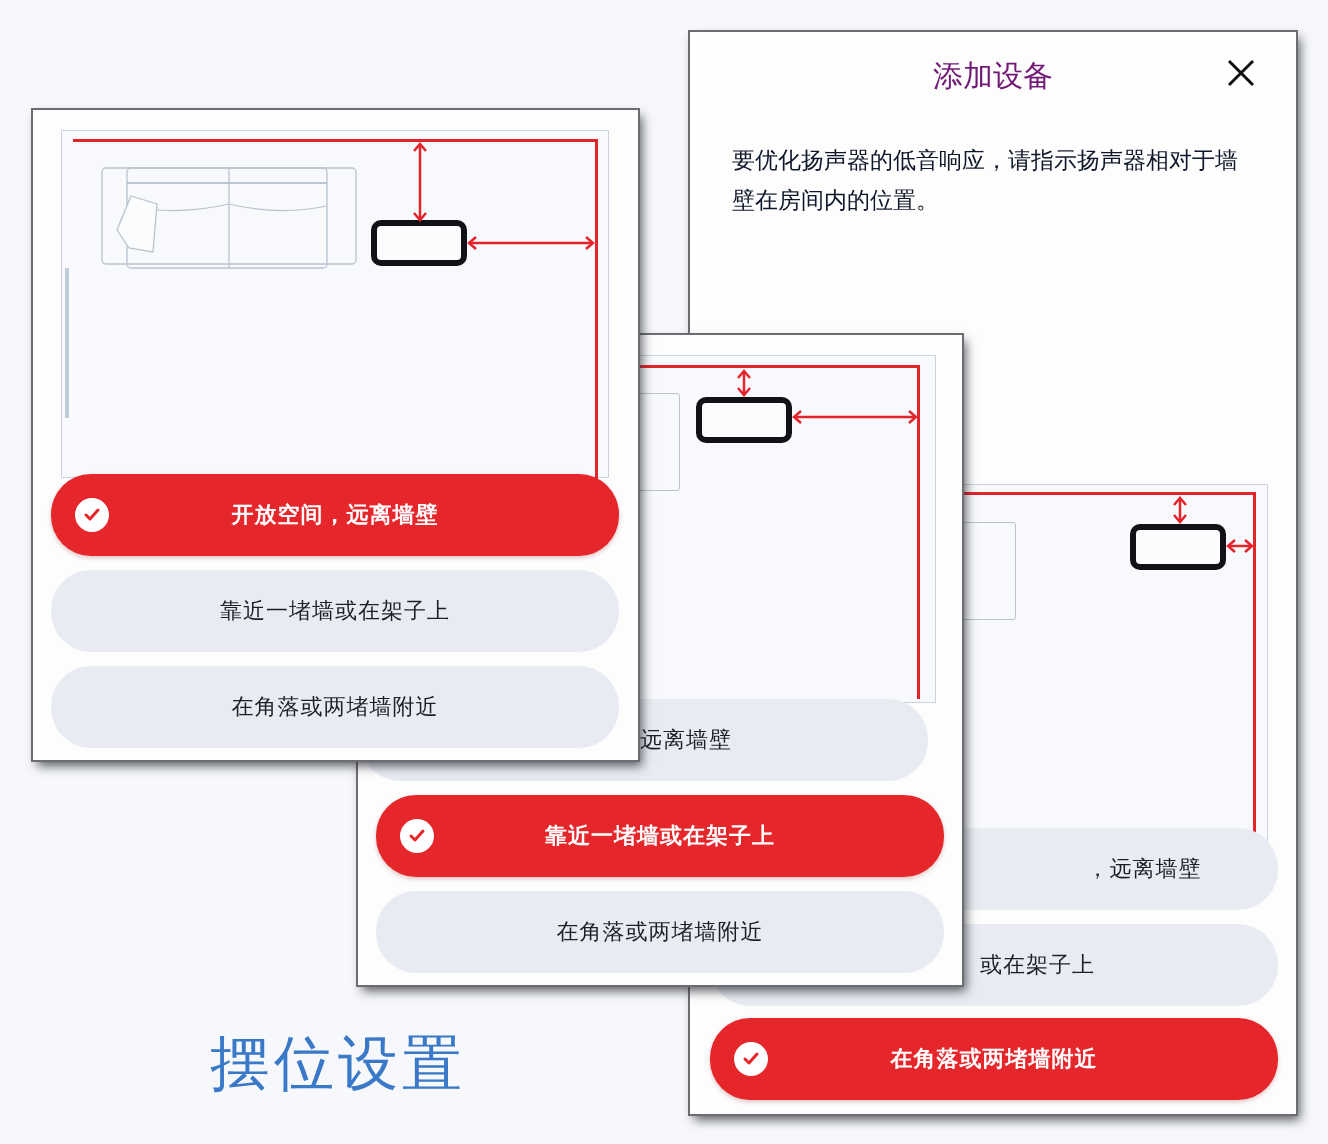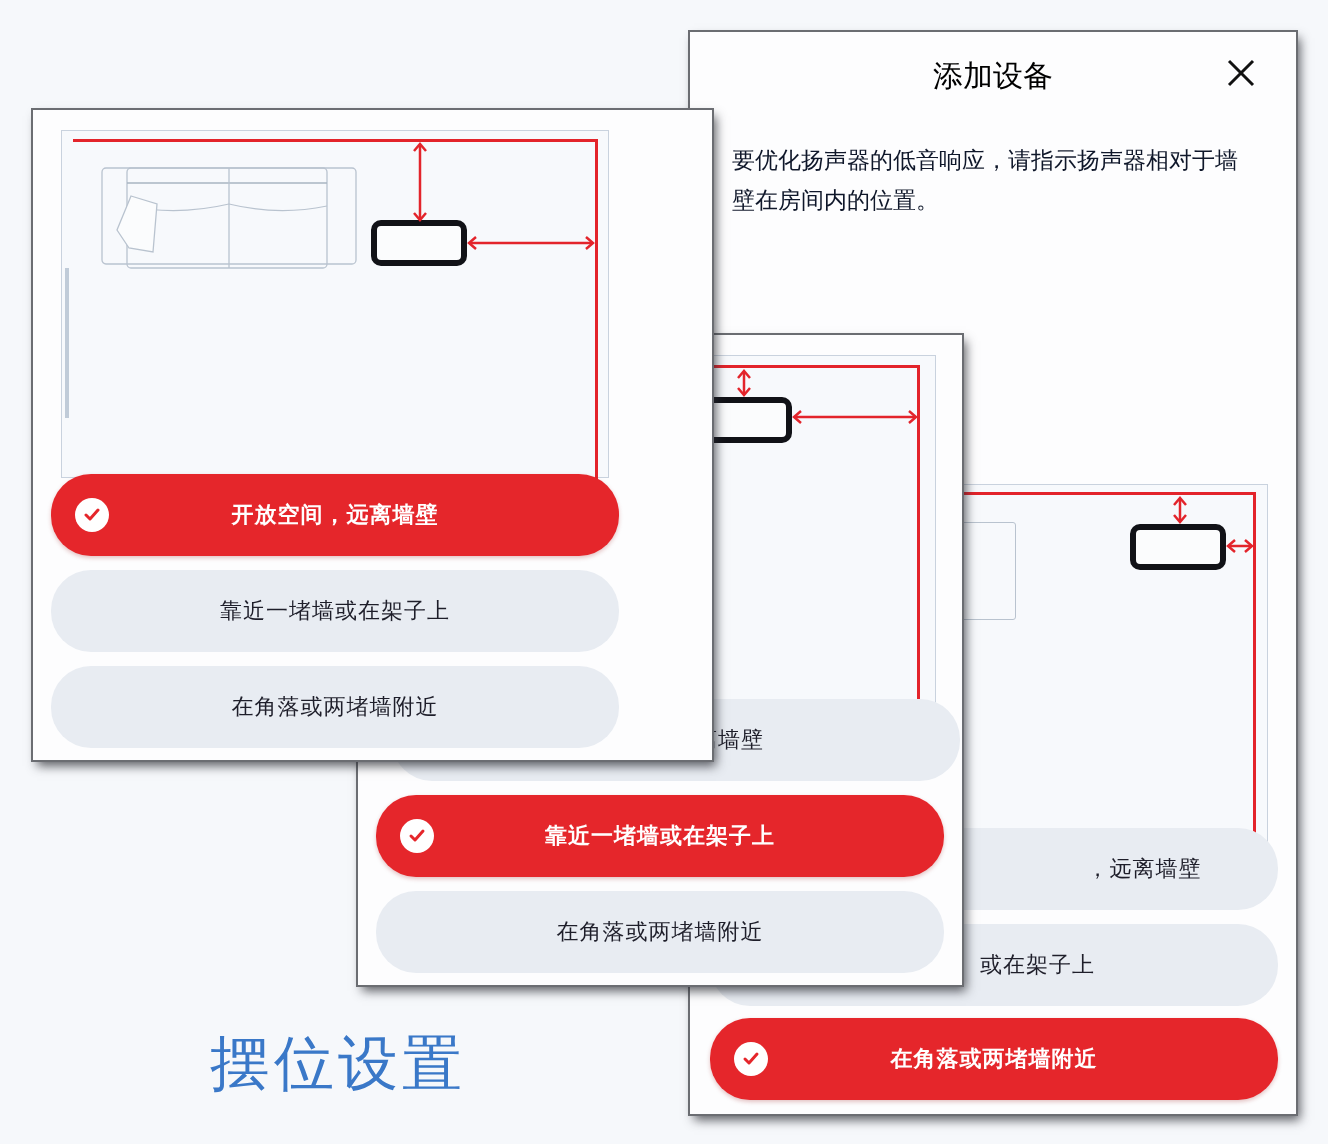--- a/index.html
+++ b/index.html
@@ -39,21 +39,21 @@
   .sofa { position:absolute; }
   .title-big {
     position:absolute; left:210px; top:1024px;
     font-size:60px; font-weight:normal; color:#3a78c8; letter-spacing:4px;
   }
 </style>
 </head>
 <body>
 
 <div class="panel" style="left:690px; top:32px; width:606px; height:1082px;">
-  <div style="position:absolute; left:0; right:0; top:24px; text-align:center; font-size:30px; color:#000000;">添加设备</div>
+  <div style="position:absolute; left:0; right:0; top:24px; text-align:center; font-size:30px; color:#701a75;">添加设备</div>
   <div style="position:absolute; right:38px; top:24px; width:34px; height:34px;">
     <svg viewBox="0 0 34 34" width="34" height="34">
       <line x1="5" y1="5" x2="29" y2="29" stroke="#111" stroke-width="3"></line>
       <line x1="29" y1="5" x2="5" y2="29" stroke="#111" stroke-width="3"></line>
     </svg>
   </div>
   <div style="position:absolute; left:42px; right:44px; top:108px; font-size:23px; line-height:40px; color:#0f172a;">要优化扬声器的低音响应，请指示扬声器相对于墙壁在房间内的位置。</div>
 
   <div class="room" style="left:260px; top:452px; width:316px; height:380px;"></div>
   <div class="wall-top" style="left:260px; top:460px; width:306px;"></div>
@@ -97,37 +97,37 @@
     <line x1="8" y1="3" x2="8" y2="25" stroke="#e3242b" stroke-width="2.5"></line>
     <polyline points="2,9 8,2 14,9" fill="none" stroke="#e3242b" stroke-width="2.5"></polyline>
     <polyline points="2,19 8,26 14,19" fill="none" stroke="#e3242b" stroke-width="2.5"></polyline>
   </svg>
   <svg class="arrow" style="left:434px; top:74px;" width="126" height="16" viewBox="0 0 126 16">
     <line x1="3" y1="8" x2="123" y2="8" stroke="#e3242b" stroke-width="2.5"></line>
     <polyline points="9,2 2,8 9,14" fill="none" stroke="#e3242b" stroke-width="2.5"></polyline>
     <polyline points="117,2 124,8 117,14" fill="none" stroke="#e3242b" stroke-width="2.5"></polyline>
   </svg>
 
-  <div class="opt" style="left:34px; top:364px; width:568px; height:82px; justify-content:flex-start; padding-left:280px;">
+  <div class="opt" style="left:2px; top:364px; width:568px; height:82px; justify-content:flex-start; padding-left:280px;">
     <span>远离墙壁</span>
   </div>
   <div class="opt sel" style="left:18px; top:460px; width:568px; height:82px;">
     <span class="check">
       <svg viewBox="0 0 22 22">
           <polyline points="5,11 9,15 17,6" fill="none" stroke="#e5262b" stroke-width="3" stroke-linecap="round" stroke-linejoin="round"></polyline>
         </svg>
     </span>
     <span>靠近一堵墙或在架子上</span>
   </div>
   <div class="opt" style="left:18px; top:556px; width:568px; height:82px;">
     <span>在角落或两堵墙附近</span>
   </div>
 </div>
 
-<div class="panel" style="left:33px; top:110px; width:679px; height:650px;">
+<div class="panel" style="left:33px; top:110px; width:605px; height:650px;">
   <div class="room" style="left:28px; top:20px; width:546px; height:346px;"></div>
   <div style="position:absolute; left:32px; top:158px; width:4px; height:150px; background:#c0cbd8;"></div>
   <div class="wall-top" style="left:40px; top:29px; width:524px;"></div>
   <div class="wall-right" style="left:562px; top:29px; height:340px;"></div>
 
   <svg class="sofa" style="left:68px; top:56px;" width="256" height="104" viewBox="0 0 256 104">
     <rect x="1" y="2" width="254" height="96" rx="4" fill="none" stroke="#b9c3cf" stroke-width="1.3"></rect>
     <rect x="26" y="2" width="200" height="100" rx="4" fill="none" stroke="#b9c3cf" stroke-width="1.3"></rect>
     <line x1="26" y1="17" x2="226" y2="17" stroke="#a9b4c2" stroke-width="1.5"></line>
     <line x1="128" y1="2" x2="128" y2="102" stroke="#b9c3cf" stroke-width="1.3"></line>

